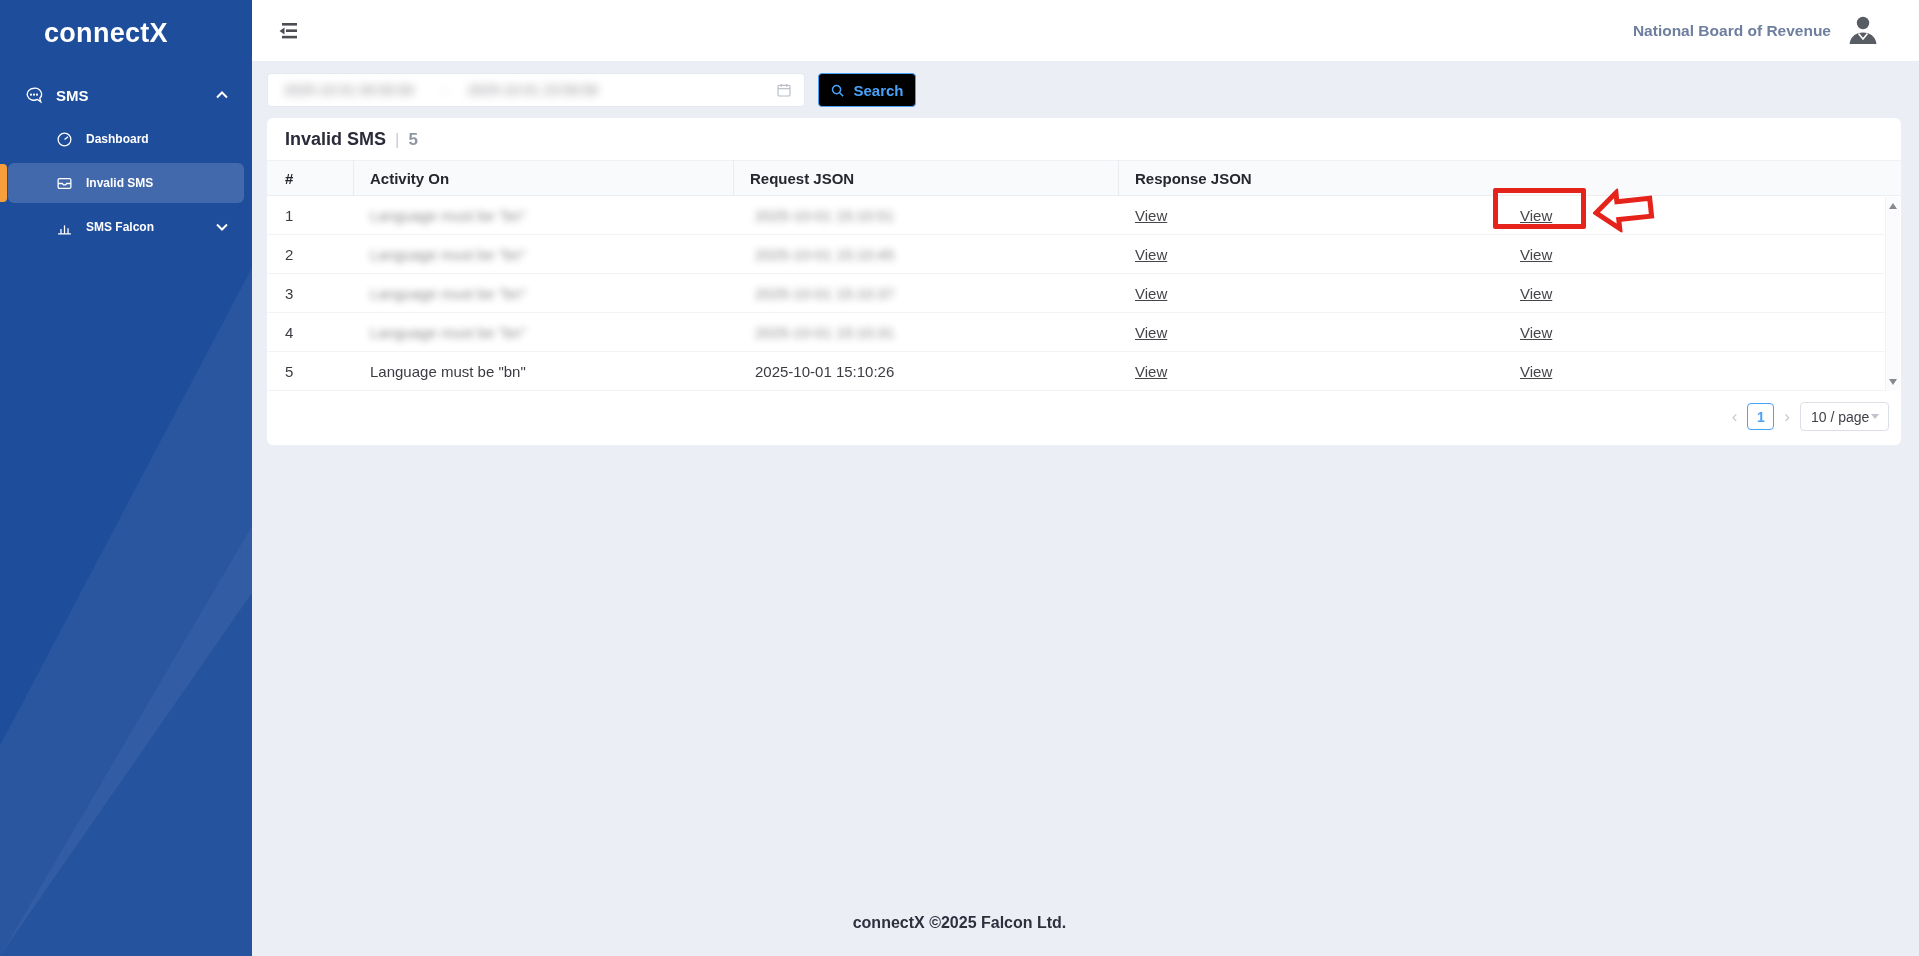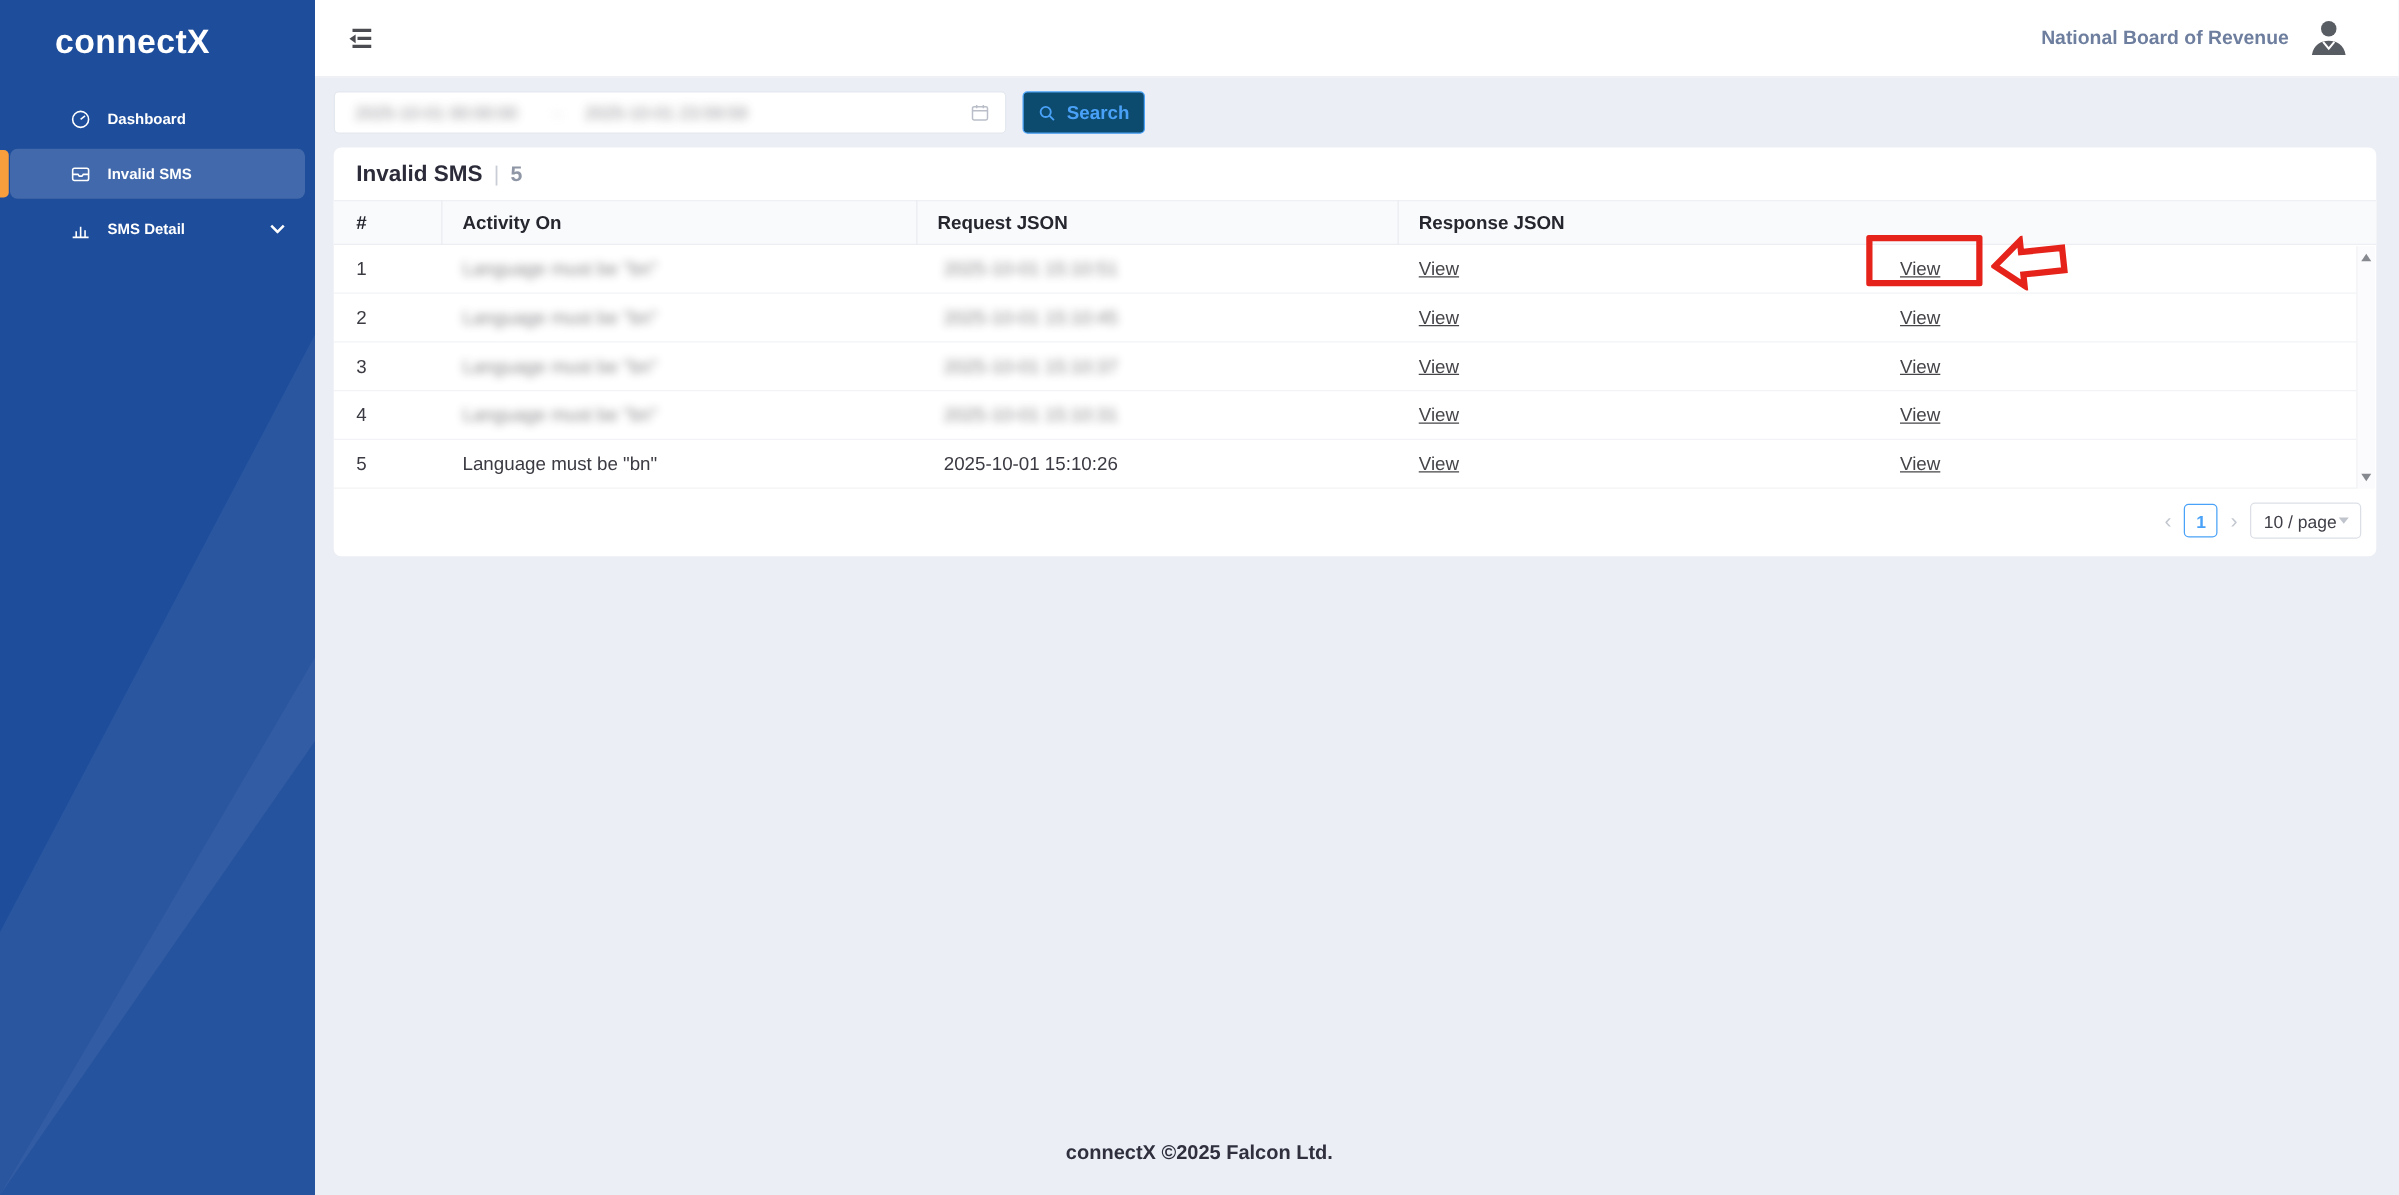--- a/index.html
+++ b/index.html
@@ -45,21 +45,21 @@
 
   .range-picker { position:absolute; left:15px; top:11px; width:538px; height:34px;
     background:#fff; border:1px solid #e4e8ef; border-radius:4px;
     display:flex; align-items:center; padding:0 12px 0 16px; cursor:text; }
   .blurred { filter:blur(4px); opacity:.7; }
   .date-val { font-size:14px; color:#5d5d66; white-space:nowrap; }
   .range-sep { margin:0 18px 0 28px; color:#b9bec8; font-size:14px; }
   .range-picker .cal { margin-left:auto; display:flex; }
 
   .search-btn { position:absolute; left:566px; top:11px; width:98px; height:34px;
-    background:#0c4a6e; border:1px solid #4aa2f8; border-radius:4px;
+    background:#000000; border:1px solid #4aa2f8; border-radius:4px;
     color:#4aa2f8; font-size:15px; font-weight:600;
     display:flex; align-items:center; justify-content:center; gap:8px; cursor:pointer; }
 
   
   .card { position:absolute; left:15px; top:56px; width:1634px; height:327px;
     background:#fff; border-radius:6px; }
   .card-title { display:flex; align-items:center; gap:9px; padding:11px 0 0 18px; }
   .card-title .t1 { font-size:18px; font-weight:700; color:#2b2b3a; }
   .card-title .sep { color:#c9cdd6; font-size:17px; font-weight:400; }
   .card-title .cnt { color:#8f96a5; font-size:17px; font-weight:600; }
@@ -116,20 +116,36 @@
 <body>
 
 <div class="app">
 
   <aside class="sidebar">
     <div class="shape1"></div>
     <div class="shape2"></div>
     <div class="logo">connectX</div>
 
     <nav class="menu">
+      <div class="srow parent">
+        <span class="ic">
+          <svg width="18" height="18" viewBox="0 0 24 24" fill="none" stroke="#fff" stroke-width="1.8">
+            <path d="M12 3a9 8 0 1 0 4.6 14.9L21 21l-1.3-4.7A9 8 0 0 0 12 3z"></path>
+            <circle cx="8" cy="11.5" r="0.6" fill="#fff"></circle>
+              <circle cx="12" cy="11.5" r="0.6" fill="#fff"></circle>
+              <circle cx="16" cy="11.5" r="0.6" fill="#fff"></circle>
+          </svg>
+          </span>
+        <span class="lbl">SMS</span>
+        <span class="chev">
+          <svg width="12" height="8" viewBox="0 0 12 8" fill="none" stroke="#fff" stroke-width="2">
+              <path d="M1 6.5 6 1.5 11 6.5"></path>
+            </svg>
+          </span>
+      </div>
 
       <div class="srow child">
         <span class="ic">
           <svg width="17" height="17" viewBox="0 0 24 24" fill="none" stroke="#fff" stroke-width="1.8">
             <circle cx="12" cy="12" r="9"></circle>
               <path d="M12 12l5-4"></path>
           </svg>
           </span>
         <span class="lbl">Dashboard</span>
       </div>
@@ -148,21 +164,21 @@
 
       <div class="srow child">
         <span class="ic">
           <svg width="17" height="17" viewBox="0 0 24 24" fill="none" stroke="#fff" stroke-width="1.8">
             <path d="M3 21h18"></path>
               <path d="M7 21v-7"></path>
               <path d="M12 21V9"></path>
               <path d="M17 21V13"></path>
           </svg>
           </span>
-        <span class="lbl">SMS Detail</span>
+        <span class="lbl">SMS Falcon</span>
         <span class="chev">
           <svg width="12" height="8" viewBox="0 0 12 8" fill="none" stroke="#fff" stroke-width="2">
               <path d="M1 1.5 6 6.5 11 1.5"></path>
             </svg>
           </span>
       </div>
     </nav>
   </aside>
 
   <header class="topbar">

